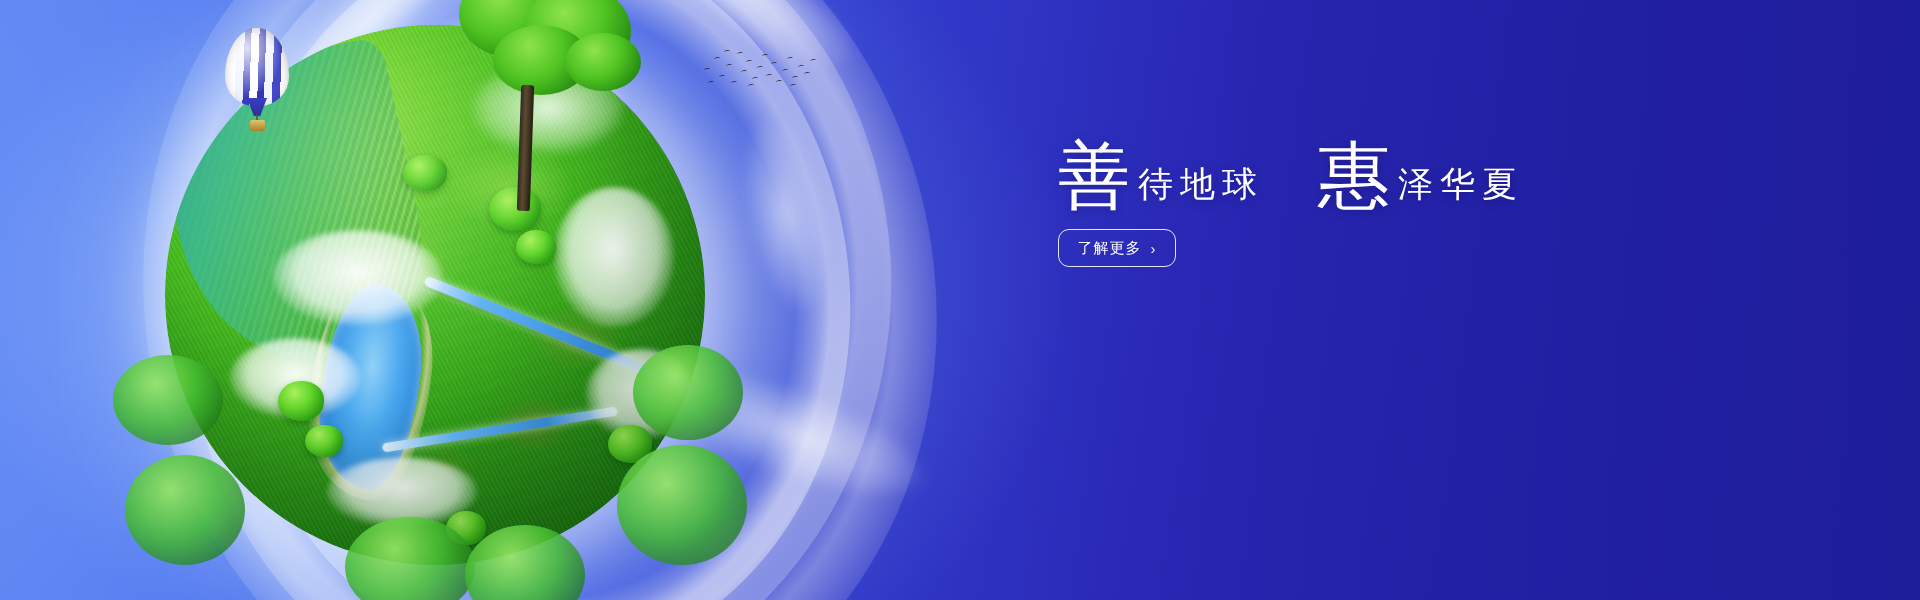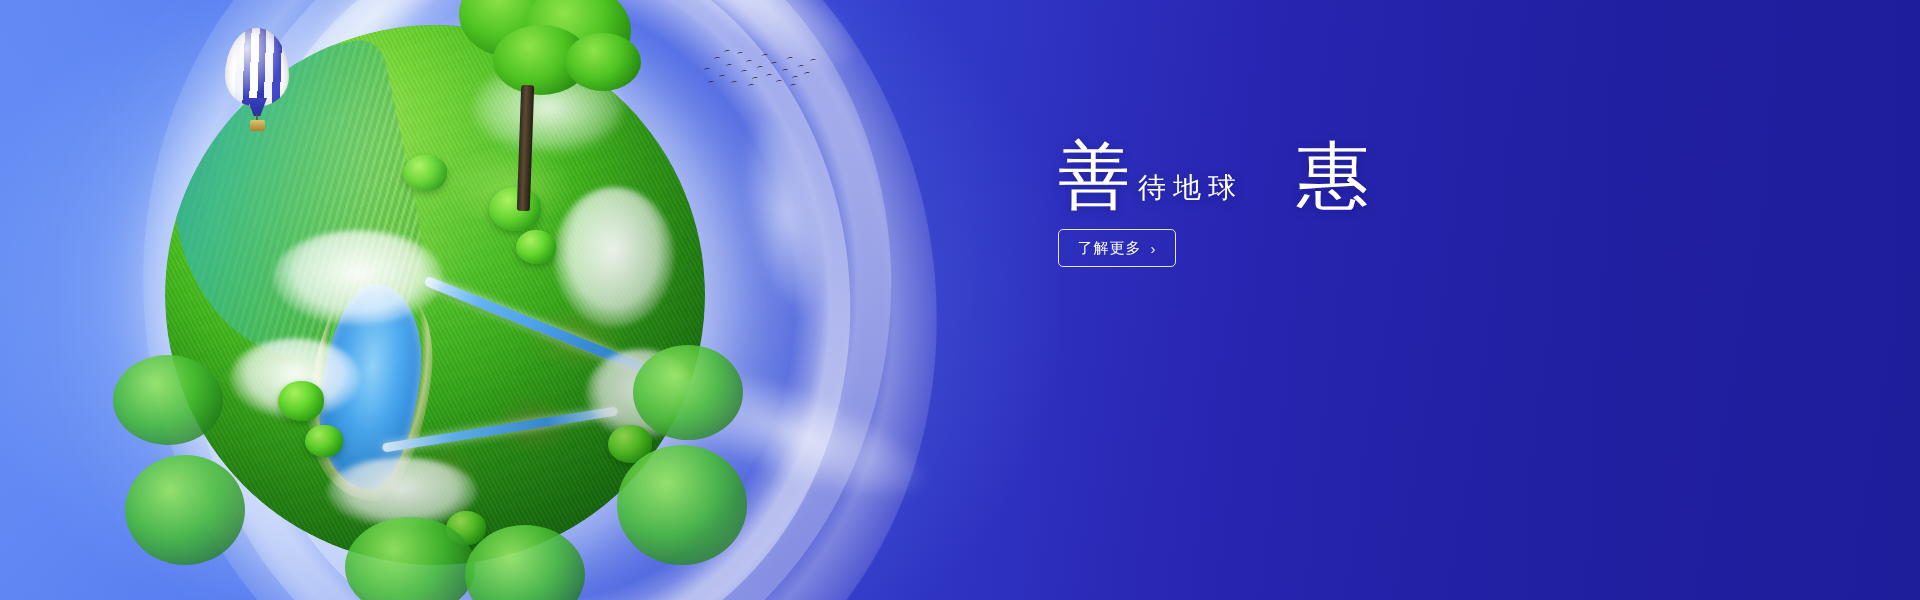--- a/index.html
+++ b/index.html
@@ -186,35 +186,35 @@
 
   
   .content{position:absolute;left:1058px;top:120px;width:760px;color:#fff;}
   .headline{
     display:flex;align-items:flex-end;white-space:nowrap;
     font-family:"Liberation Serif","DejaVu Serif",serif;
     color:#fff;text-shadow:0 2px 10px rgba(10,10,80,.35);
     line-height:1;height:86px;
   }
   .hl-big{font-size:72px;font-weight:400;letter-spacing:0;position:relative;top:6px;}
-  .hl-small{font-size:28px;font-weight:400;letter-spacing:7px;padding-left:8px;position:relative;top:-4px;}
+  .hl-small{font-size:35px;font-weight:400;letter-spacing:7px;padding-left:8px;position:relative;top:-4px;}
   .hl-gap{display:inline-block;width:54px;}
   .subtitle{
     margin-top:16px;font-size:25px;letter-spacing:9px;color:#f2f5ff;font-weight:400;
     text-shadow:0 1px 6px rgba(10,10,80,.30);white-space:nowrap;
   }
   .desc{
     margin-top:17px;font-size:17px;letter-spacing:.6px;color:#e9eeff;font-weight:400;
     white-space:nowrap;text-shadow:0 1px 5px rgba(10,10,80,.28);
   }
   .cta{
     margin-top:23px;display:inline-flex;align-items:center;justify-content:center;
     width:118px;height:38px;border:1px solid rgba(255,255,255,.88);
     color:#fff;font-size:15px;letter-spacing:1px;background:transparent;
-    cursor:pointer;border-radius:5px;
+    cursor:pointer;border-radius:11px;
   }
   .cta .chev{margin-left:9px;font-size:15px;line-height:1;opacity:.95;}
 </style>
 </head>
 <body>
 
 <div class="stage">
 
   <div class="left-glow"></div>
   <div class="sky-haze"></div>
@@ -329,20 +329,21 @@
 
   <div class="right-dark"></div>
 
   <div class="content">
 
     <div class="headline">
       <span class="hl-big">善</span>
       <span class="hl-small">待地球</span>
       <span class="hl-gap"></span>
       <span class="hl-big">惠</span>
+      <span class="hl-small">泽华夏</span>
     </div>
 
 
 
     <div class="cta">
       <span>了解更多</span>
       <span class="chev">›</span>
     </div>
 
   </div>

